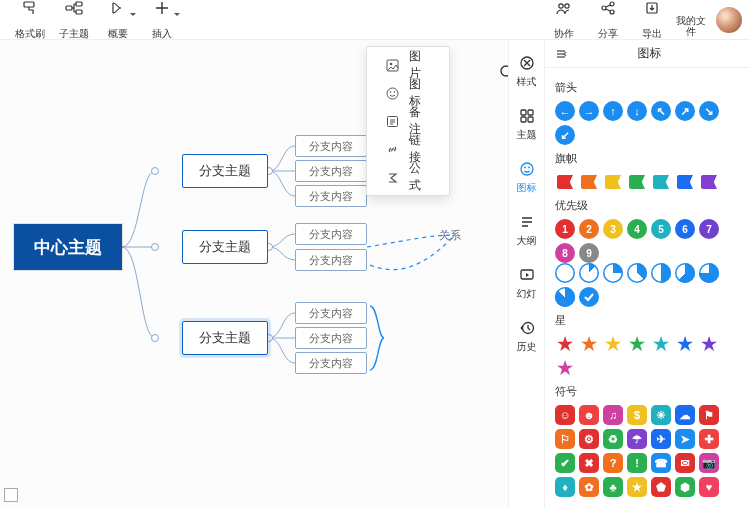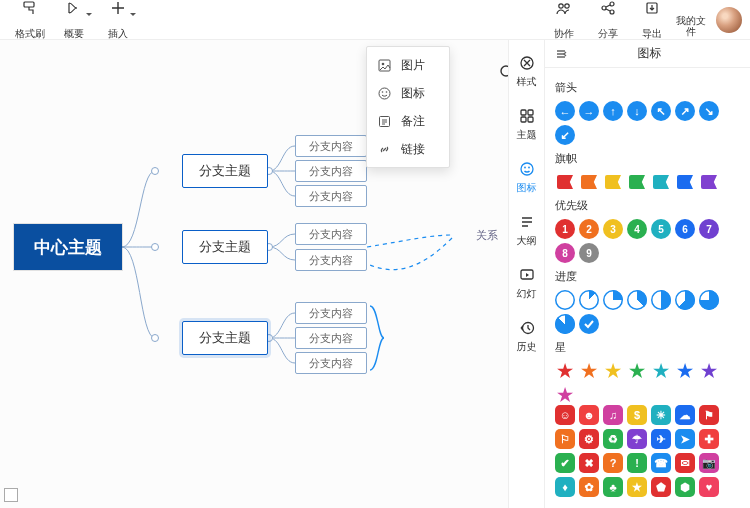--- a/index.html
+++ b/index.html
@@ -22,21 +22,21 @@
 .branch-node { position: absolute; width: 86px; height: 34px; border: 1px solid #0a5fc8; background: #fff; color: #333; display: flex; align-items: center; justify-content: center; font-size: 13px; border-radius: 2px; }
 .branch-node.selected { box-shadow: 0 0 0 3px rgba(10,95,200,0.15); border-color: #0a5fc8; }
 .leaf-node { position: absolute; width: 72px; height: 22px; border: 1px solid #8aa8cc; background: #fff; color: #666; font-size: 11px; display: flex; align-items: center; justify-content: center; border-radius: 2px; }
 .summary-pill { position: absolute; height: 22px; padding: 0 12px; background: #1b8cf0; color: #fff; border-radius: 11px; font-size: 11px; display: flex; align-items: center; }
 .relation-label { position: absolute; font-size: 11px; color: #668; }
 
 
 svg.connectors { position: absolute; top: 0; left: 0; pointer-events: none; }
 
 
-.dropdown { position: absolute; top: 46px; left: 366px; width: 84px; background: #fff; border: 1px solid #e0e0e0; border-radius: 2px; box-shadow: 0 4px 12px rgba(0,0,0,0.12); padding: 4px 0; z-index: 30; }
+.dropdown { position: absolute; top: 46px; left: 366px; width: 84px; background: #fff; border: 1px solid #e0e0e0; border-radius: 2px; box-shadow: 0 4px 12px rgba(0,0,0,0.12); padding: 4px 8px; z-index: 30; }
 .dropdown-item { height: 28px; display: flex; align-items: center; padding: 0 10px; font-size: 12px; color: #333; cursor: pointer; gap: 10px; }
 .dropdown-icon { width: 14px; height: 14px; display: flex; align-items: center; justify-content: center; color: #555; flex-shrink: 0; }
 
 
 .search-icon-btn { position: absolute; top: 62px; left: 497px; width: 20px; height: 20px; display:flex; align-items:center; justify-content:center; color:#333; cursor:pointer; }
 
 
 .right-rail { position: absolute; top: 40px; right: 206px; width: 36px; bottom: 0; background: #fff; border-left: 1px solid #eee; display: flex; flex-direction: column; align-items: center; padding-top: 14px; gap: 18px; }
 .rail-item { width: 32px; display:flex; flex-direction:column; align-items:center; font-size: 10px; color:#333; cursor:pointer; gap:3px; }
 .rail-item.active { color:#1b8cf0; }
@@ -71,20 +71,31 @@
 <div class="toolbar">
   <div class="tool-item">
     <span class="tool-icon">
         <svg width="16" height="14" viewBox="0 0 16 14">
           <rect x="2" y="1" width="10" height="5" rx="1" fill="none" stroke="#333" stroke-width="1.2"></rect>
           <path d="M7 6v3h4v4" fill="none" stroke="#333" stroke-width="1.2"></path>
         </svg>
       </span>
     <span class="tool-label">格式刷</span>
   </div>
+  <div class="tool-item">
+    <span class="tool-icon">
+        <svg width="18" height="14" viewBox="0 0 18 14">
+          <rect x="1" y="5" width="6" height="4" rx="1" fill="none" stroke="#333" stroke-width="1.2"></rect>
+          <rect x="11" y="1" width="6" height="4" rx="1" fill="none" stroke="#333" stroke-width="1.2"></rect>
+          <rect x="11" y="9" width="6" height="4" rx="1" fill="none" stroke="#333" stroke-width="1.2"></rect>
+          <path d="M7 7h2M9 3h2M9 11h2M9 3v8" stroke="#333" stroke-width="1.2" fill="none"></path>
+        </svg>
+      </span>
+    <span class="tool-label">子主题</span>
+  </div>
   <div class="tool-item with-caret">
     <span class="tool-icon">
         <svg width="18" height="14" viewBox="0 0 18 14">
           <path d="M4 2v10M4 2c4 0 4 5 8 5M4 12c4 0 4-5 8-5" fill="none" stroke="#333" stroke-width="1.2"></path>
         </svg>
       </span>
     <span class="tool-label">概要</span>
   </div>
   <div class="tool-item with-caret">
     <span class="tool-icon">
@@ -170,21 +181,21 @@
   <div class="leaf-node" style="top:120px; left:295px;">分支内容</div>
   <div class="leaf-node" style="top:145px; left:295px;">分支内容</div>
 
   <div class="leaf-node" style="top:183px; left:295px;">分支内容</div>
   <div class="leaf-node" style="top:209px; left:295px;">分支内容</div>
 
   <div class="leaf-node" style="top:262px; left:295px;">分支内容</div>
   <div class="leaf-node" style="top:287px; left:295px;">分支内容</div>
   <div class="leaf-node" style="top:312px; left:295px;">分支内容</div>
 
-  <div class="relation-label" style="top:188px; left:476px;">关系</div>
+  <div class="relation-label" style="top:188px; left:439px;">关系</div>
 
   <div class="bottom-left-box"></div>
 </div>
 
 <div class="dropdown">
   <div class="dropdown-item">
     <span class="dropdown-icon">
         <svg width="13" height="13" viewBox="0 0 13 13">
           <rect x="1" y="1" width="11" height="11" rx="1" fill="none" stroke="#555"></rect>
           <circle cx="5" cy="5" r="1.3" fill="#555"></circle>
@@ -213,20 +224,28 @@
       </span>
     <span>备注</span>
   </div>
   <div class="dropdown-item">
     <span class="dropdown-icon">
         <svg width="13" height="13" viewBox="0 0 13 13">
           <path d="M5 8l3-3M4 9a2 2 0 0 1 0-3l1-1M9 4a2 2 0 0 1 0 3l-1 1" fill="none" stroke="#555" stroke-width="1.2"></path>
         </svg>
       </span>
     <span>链接</span>
+  </div>
+  <div class="dropdown-item">
+    <span class="dropdown-icon">
+        <svg width="13" height="13" viewBox="0 0 13 13">
+          <path d="M3 3h7L5 7l5 4H3" fill="none" stroke="#555" stroke-width="1.2"></path>
+        </svg>
+      </span>
+    <span>公式</span>
   </div>
 </div>
 
 <div class="search-icon-btn">
   <svg width="16" height="16" viewBox="0 0 16 16">
       <circle cx="7" cy="7" r="5" fill="none" stroke="#333" stroke-width="1.4"></circle>
       <path d="M11 11l4 4" stroke="#333" stroke-width="1.4"></path>
     </svg>
 </div>
 
@@ -342,21 +361,20 @@
         <div class="ic pri-ic" style="background: rgb(224, 48, 48);">1</div>
         <div class="ic pri-ic" style="background: rgb(240, 112, 32);">2</div>
         <div class="ic pri-ic" style="background: rgb(240, 192, 32);">3</div>
         <div class="ic pri-ic" style="background: rgb(42, 176, 80);">4</div>
         <div class="ic pri-ic" style="background: rgb(32, 176, 192);">5</div>
         <div class="ic pri-ic" style="background: rgb(27, 108, 240);">6</div>
         <div class="ic pri-ic" style="background: rgb(112, 64, 208);">7</div>
         <div class="ic pri-ic" style="background: rgb(208, 64, 160);">8</div>
         <div class="ic pri-ic" style="background: rgb(136, 136, 136);">9</div>
       </div>
-      <div class="panel-section-title">进度</div>
       <div class="icon-grid">
         <div class="ic prog-ic" style="background: conic-gradient(rgb(27, 140, 240) 0deg, rgb(27, 140, 240) 0deg, rgb(255, 255, 255) 0deg, rgb(255, 255, 255) 360deg); box-shadow: rgb(27, 140, 240) 0px 0px 0px 1.5px inset;"></div>
         <div class="ic prog-ic" style="background: conic-gradient(rgb(27, 140, 240) 0deg, rgb(27, 140, 240) 43.2deg, rgb(255, 255, 255) 43.2deg, rgb(255, 255, 255) 360deg); box-shadow: rgb(27, 140, 240) 0px 0px 0px 1.5px inset;"></div>
         <div class="ic prog-ic" style="background: conic-gradient(rgb(27, 140, 240) 0deg, rgb(27, 140, 240) 90deg, rgb(255, 255, 255) 90deg, rgb(255, 255, 255) 360deg); box-shadow: rgb(27, 140, 240) 0px 0px 0px 1.5px inset;"></div>
         <div class="ic prog-ic" style="background: conic-gradient(rgb(27, 140, 240) 0deg, rgb(27, 140, 240) 133.2deg, rgb(255, 255, 255) 133.2deg, rgb(255, 255, 255) 360deg); box-shadow: rgb(27, 140, 240) 0px 0px 0px 1.5px inset;"></div>
         <div class="ic prog-ic" style="background: conic-gradient(rgb(27, 140, 240) 0deg, rgb(27, 140, 240) 180deg, rgb(255, 255, 255) 180deg, rgb(255, 255, 255) 360deg); box-shadow: rgb(27, 140, 240) 0px 0px 0px 1.5px inset;"></div>
         <div class="ic prog-ic" style="background: conic-gradient(rgb(27, 140, 240) 0deg, rgb(27, 140, 240) 223.2deg, rgb(255, 255, 255) 223.2deg, rgb(255, 255, 255) 360deg); box-shadow: rgb(27, 140, 240) 0px 0px 0px 1.5px inset;"></div>
         <div class="ic prog-ic" style="background: conic-gradient(rgb(27, 140, 240) 0deg, rgb(27, 140, 240) 270deg, rgb(255, 255, 255) 270deg, rgb(255, 255, 255) 360deg); box-shadow: rgb(27, 140, 240) 0px 0px 0px 1.5px inset;"></div>
         <div class="ic prog-ic" style="background: conic-gradient(rgb(27, 140, 240) 0deg, rgb(27, 140, 240) 313.2deg, rgb(255, 255, 255) 313.2deg, rgb(255, 255, 255) 360deg); box-shadow: rgb(27, 140, 240) 0px 0px 0px 1.5px inset;"></div>
         <div class="ic prog-ic" style="background: rgb(27, 140, 240);">
@@ -369,20 +387,21 @@
       <div class="icon-grid">
         <div class="ic star-ic" style="color: rgb(224, 48, 48); font-size: 18px;">★</div>
         <div class="ic star-ic" style="color: rgb(240, 112, 32); font-size: 18px;">★</div>
         <div class="ic star-ic" style="color: rgb(240, 192, 32); font-size: 18px;">★</div>
         <div class="ic star-ic" style="color: rgb(42, 176, 80); font-size: 18px;">★</div>
         <div class="ic star-ic" style="color: rgb(32, 176, 192); font-size: 18px;">★</div>
         <div class="ic star-ic" style="color: rgb(27, 108, 240); font-size: 18px;">★</div>
         <div class="ic star-ic" style="color: rgb(112, 64, 208); font-size: 18px;">★</div>
         <div class="ic star-ic" style="color: rgb(208, 64, 160); font-size: 18px;">★</div>
       </div>
+      <div class="panel-section-title">符号</div>
       <div class="icon-grid">
         <div class="ic sq sym-ic" style="background: rgb(224, 48, 48);">☺</div>
         <div class="ic sq sym-ic" style="background: rgb(240, 64, 64);">☻</div>
         <div class="ic sq sym-ic" style="background: rgb(208, 64, 160);">♫</div>
         <div class="ic sq sym-ic" style="background: rgb(240, 192, 32);">$</div>
         <div class="ic sq sym-ic" style="background: rgb(32, 176, 192);">☀</div>
         <div class="ic sq sym-ic" style="background: rgb(27, 108, 240);">☁</div>
         <div class="ic sq sym-ic" style="background: rgb(224, 48, 48);">⚑</div>
         <div class="ic sq sym-ic" style="background: rgb(240, 112, 32);">⚐</div>
         <div class="ic sq sym-ic" style="background: rgb(224, 48, 48);">⚙</div>

